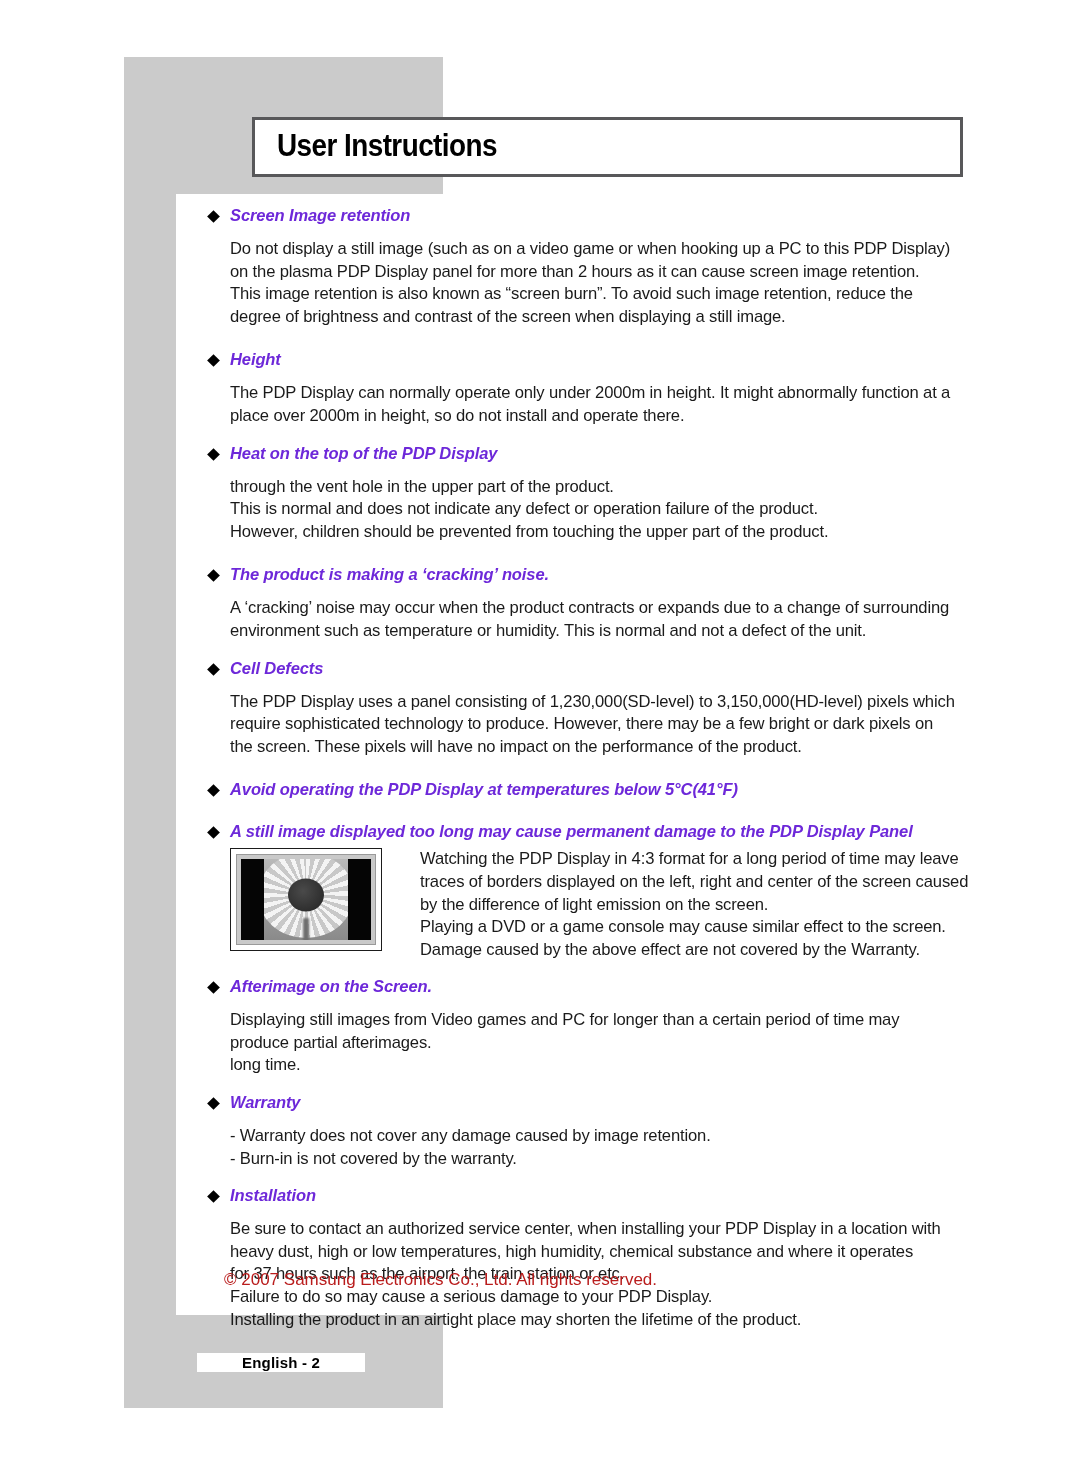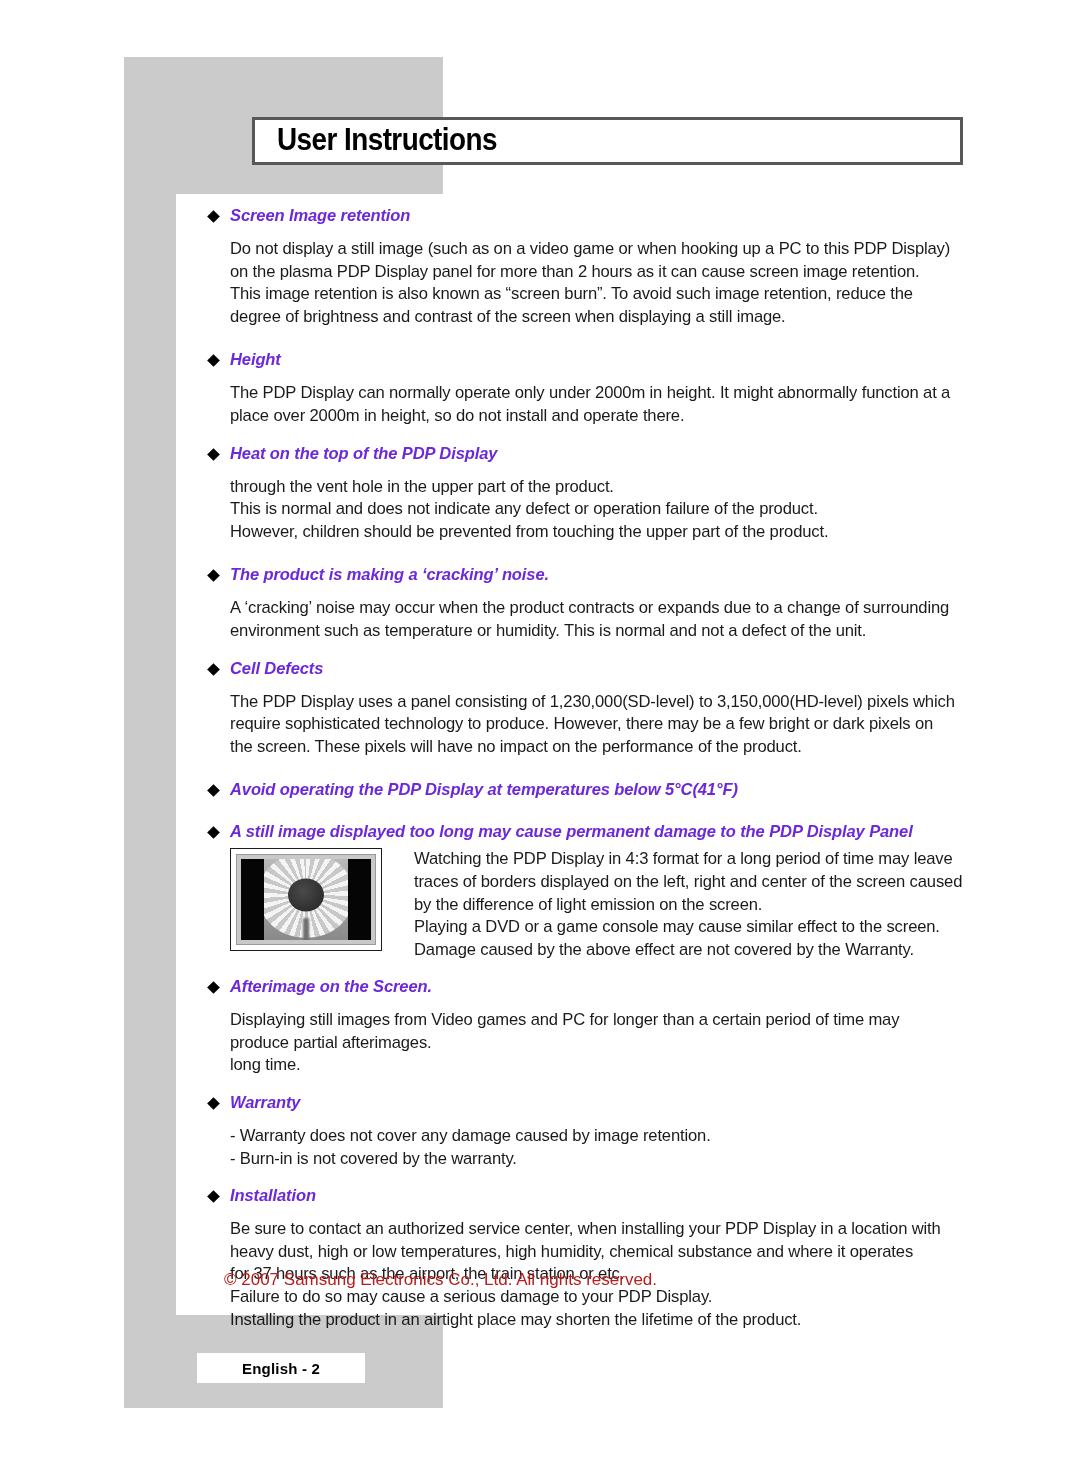--- a/index.html
+++ b/index.html
@@ -40,21 +40,21 @@
     height: 93px;
     background: #cbcbcb;
   }
 
   
   #title-banner {
     position: absolute;
     left: 252px;
     top: 117px;
     width: 711px;
-    height: 48px;
+    height: 60px;
     background: #ffffff;
     border: 3px solid #58585a;
     box-sizing: border-box;
   }
   #title-banner .title-text {
     position: absolute;
     left: 22px;
     top: 50%;
     transform: translateY(-52%);
     font-size: 30px;
@@ -118,20 +118,21 @@
 
   .gap-lg { height: 21px; }
   .gap-md { height: 15px; }
 
   
   .figure-row {
     display: flex;
     align-items: flex-start;
     padding-left: 23px;
     margin-top: 6px;
+    gap: 6px;
   }
   .tv-figure {
     flex: 0 0 auto;
     width: 152px;
     height: 103px;
     background: #ffffff;
     border: 1.5px solid #1b1b1b;
     box-sizing: border-box;
     padding: 5px;
     position: relative;
@@ -226,21 +227,21 @@
     letter-spacing: 0px;
     font-family: "Liberation Sans", sans-serif;
   }
 
   
   #page-badge {
     position: absolute;
     left: 197px;
     top: 1353px;
     width: 168px;
-    height: 30px;
+    height: 19px;
     background: #ffffff;
     display: flex;
     align-items: center;
     justify-content: center;
   }
   #page-badge .badge-text {
     font-size: 15px;
     font-weight: bold;
     color: #000000;
     letter-spacing: 0.2px;

